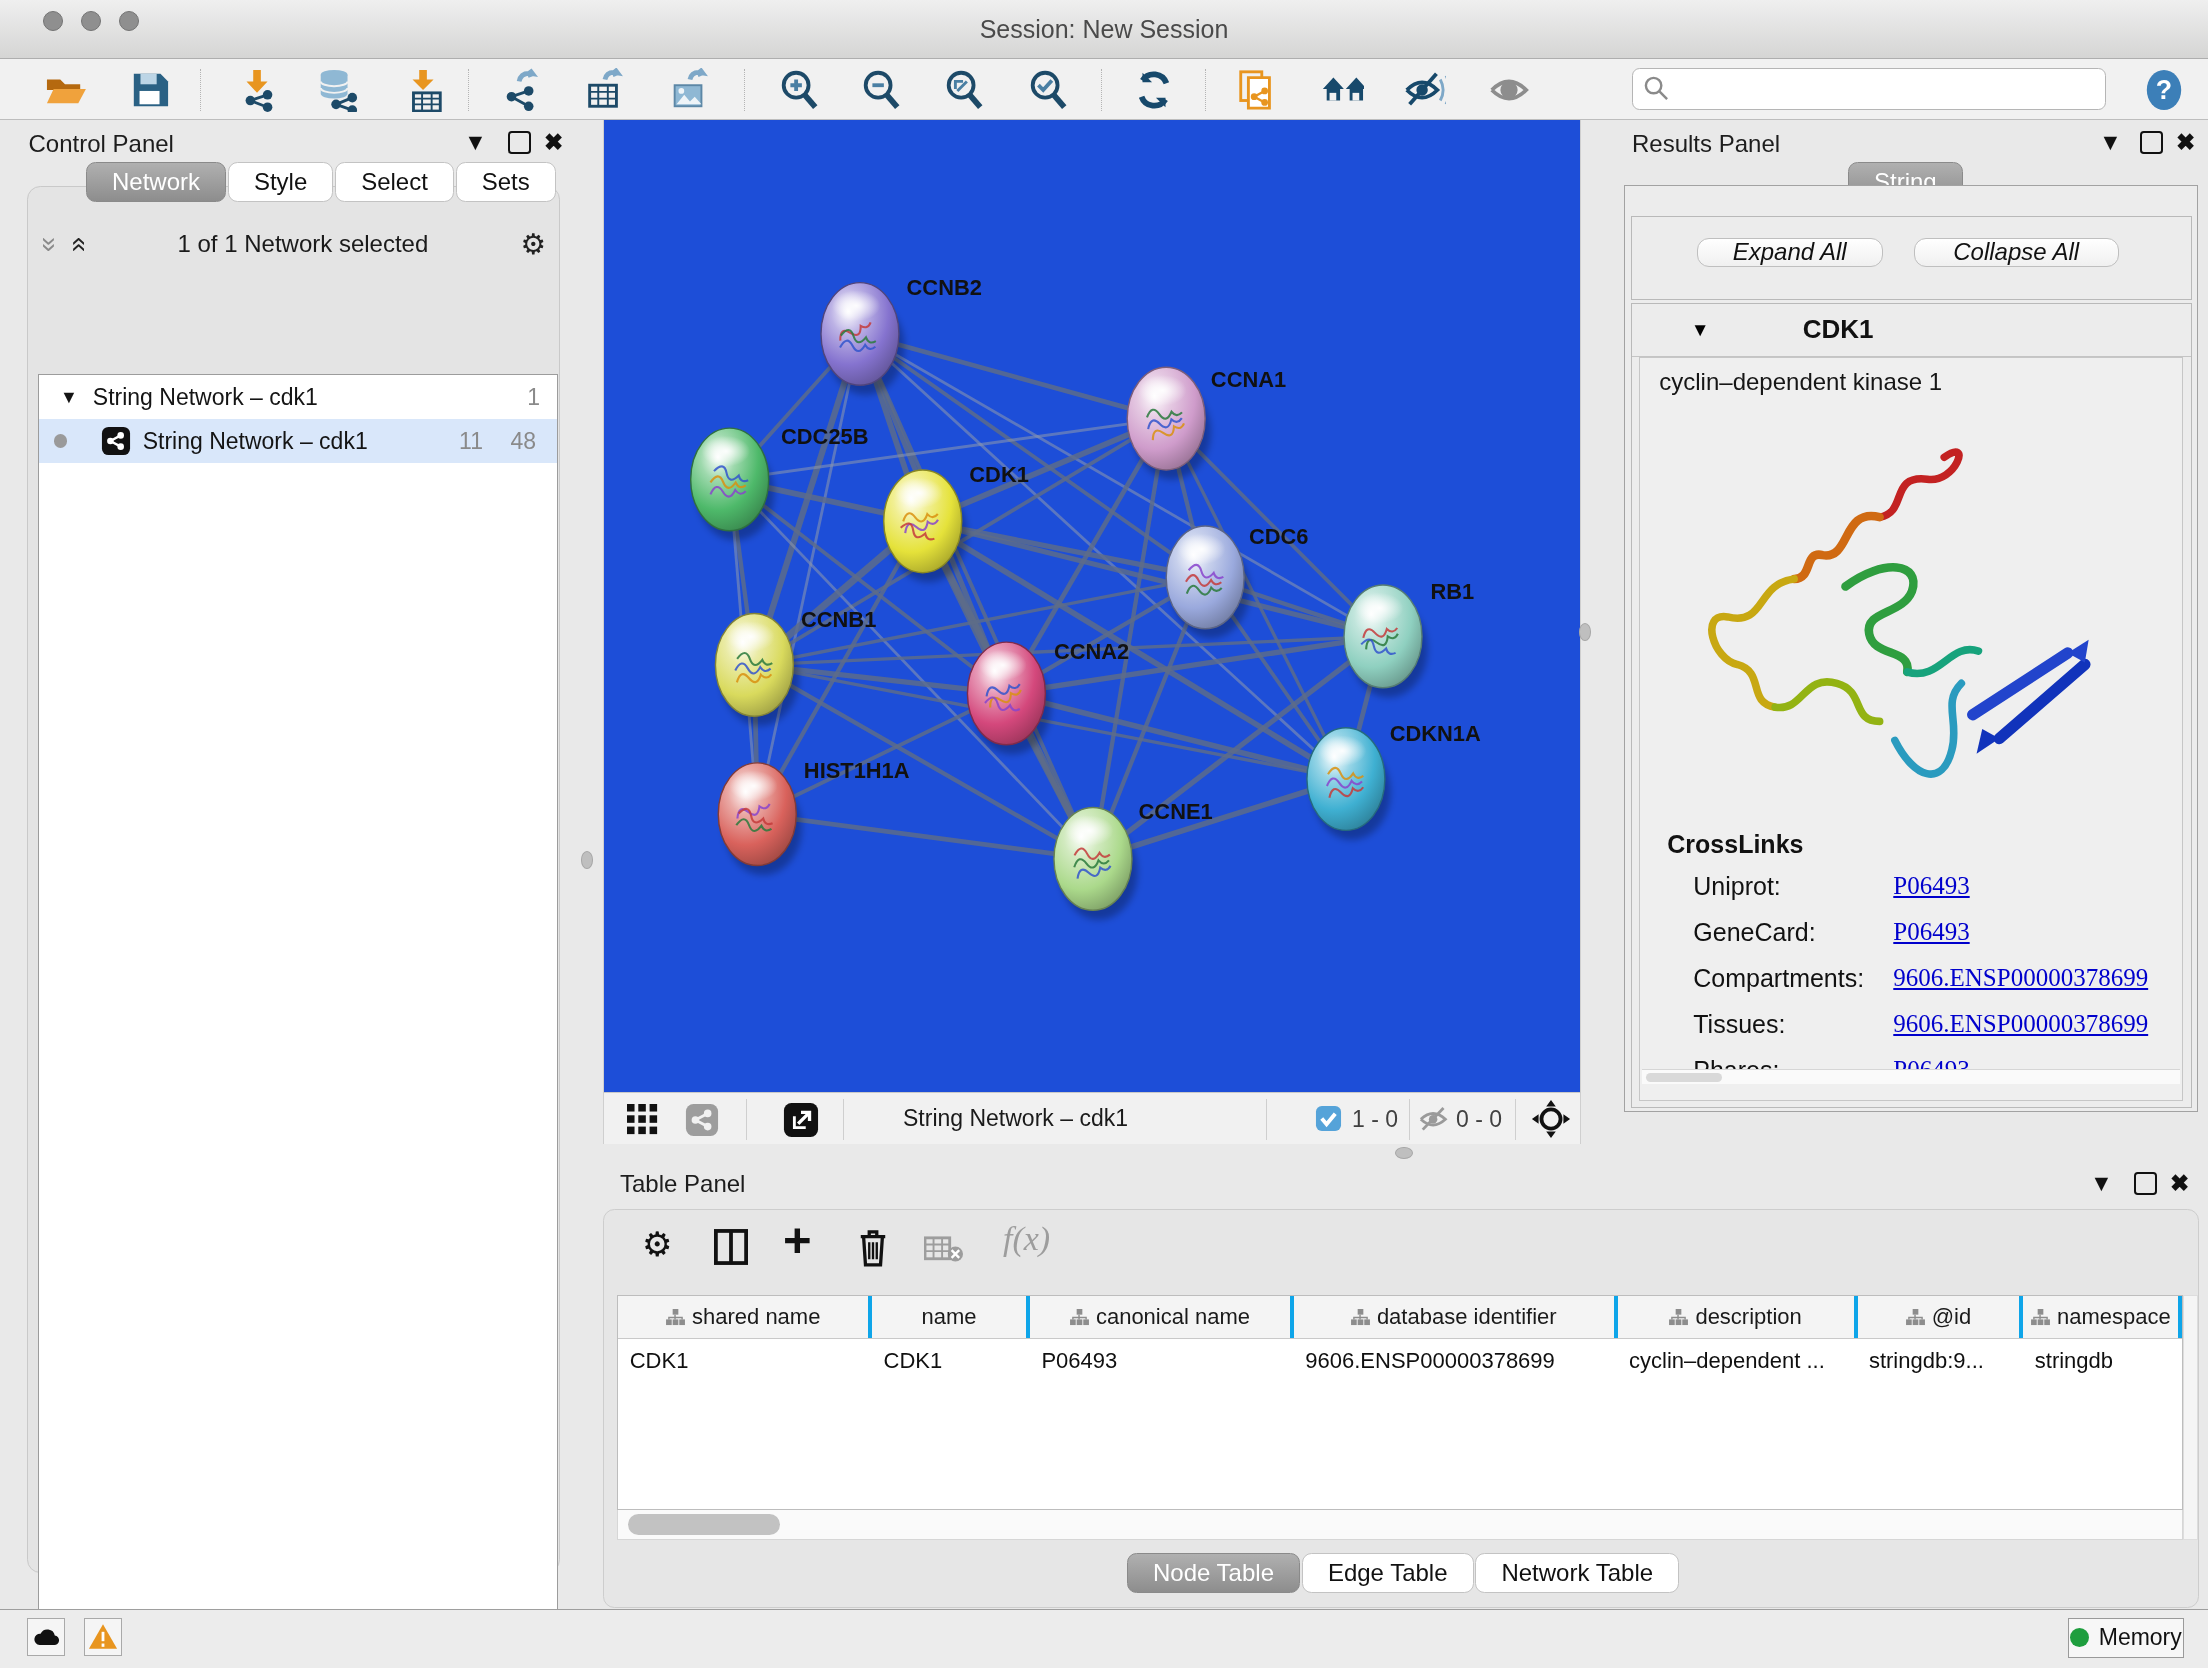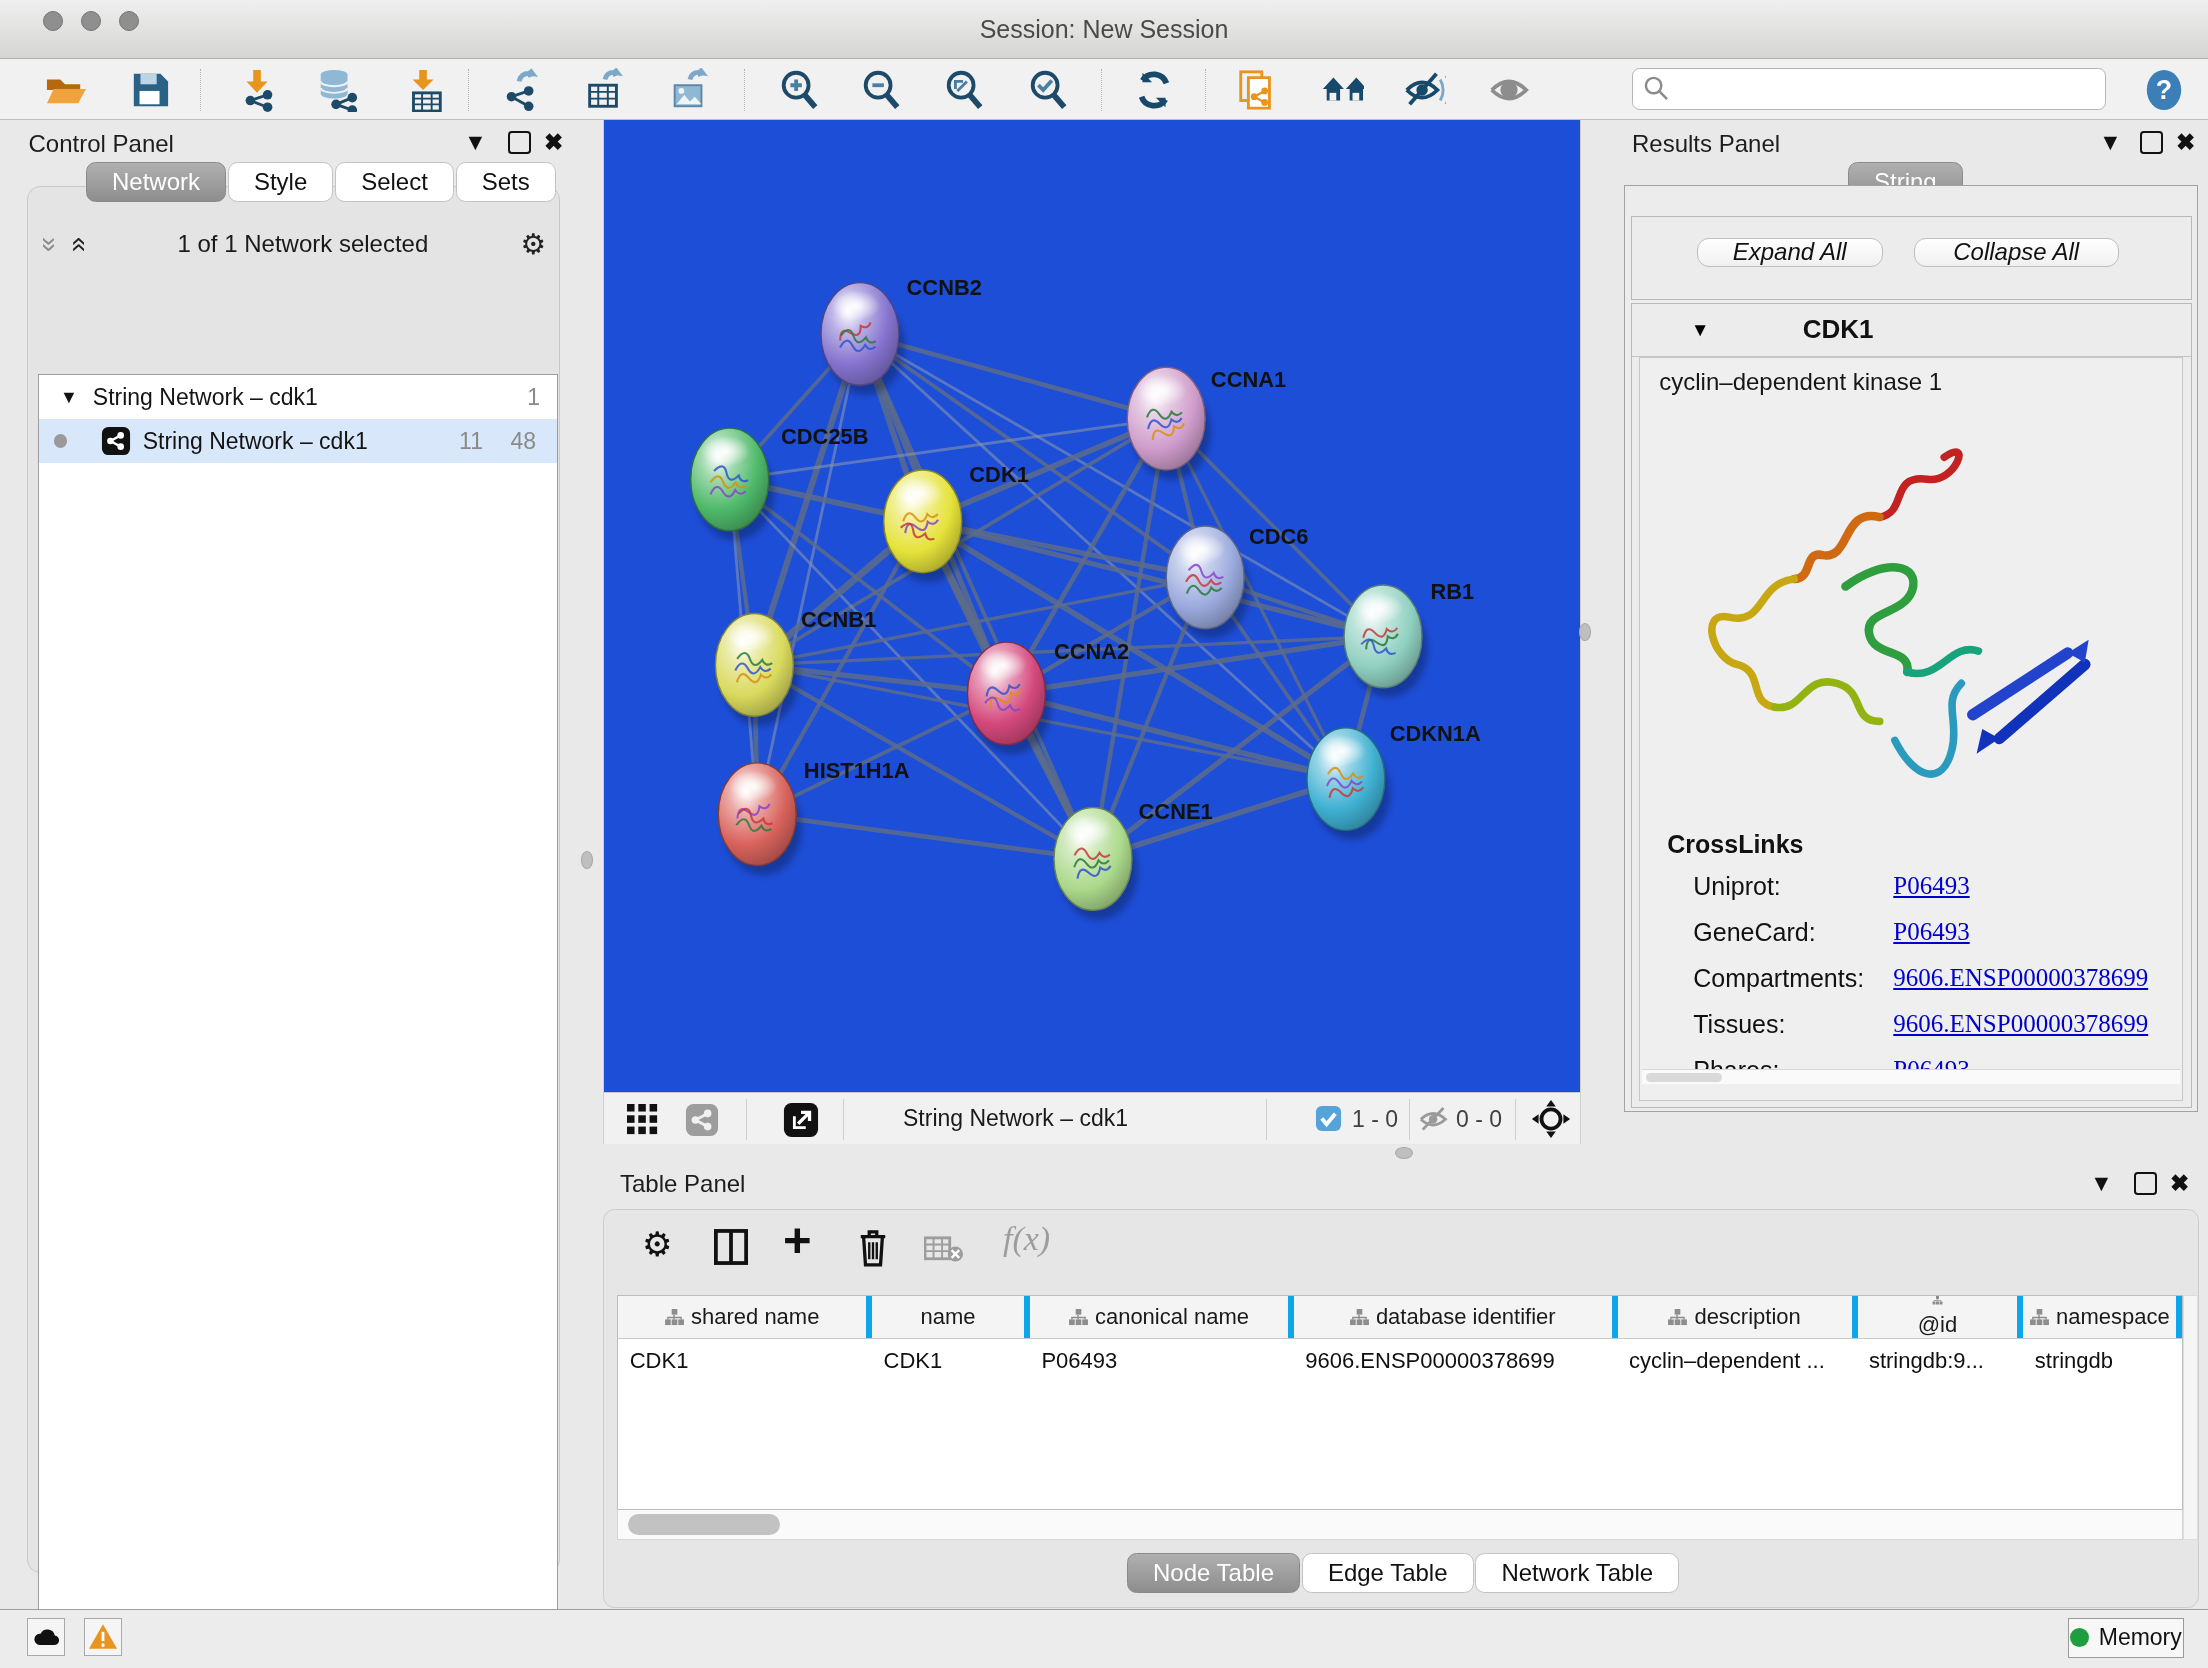--- a/index.html
+++ b/index.html
@@ -44,21 +44,21 @@
   .wbutton{height:29px;background:linear-gradient(#ffffff,#f0f0f0);border:1px solid #bfbfbf;border-radius:12px;
     font-size:24px;display:flex;align-items:center;justify-content:center;color:#111;font-style:italic;}
   #res-cdk-box{left:5.7px;top:117px;width:561px;height:805px;border:1px solid #b9b9b9;}
   #res-inner{left:7.6px;top:53px;width:544px;height:744px;background:#efefef;border:1px solid #c6c6c6;}
   .xl-serif{font-family:Liberation Sans, sans-serif;font-size:25px;color:#111;}
   .xlink{font-family:"Liberation Serif",serif;font-size:25px;color:#0000cc;text-decoration:underline;}
   
   #tbl-box{left:603px;top:1209px;width:1596px;height:399px;background:#e6e6e6;border:1px solid #cdcdcd;border-radius:11.4px;}
   #tbl-white{left:13.3px;top:85px;width:1566px;height:215px;background:#fff;border:1px solid #bdbdbd;}
   .th{display:flex;align-items:center;justify-content:center;gap:7px;font-size:22px;color:#1a1a1a;
-    border-right:6px solid #0ea5e9;height:42px;overflow:hidden;white-space:nowrap;}
+    border-right:4px solid #0ea5e9;height:42px;overflow:hidden;white-space:nowrap;}
   .td{display:flex;align-items:center;font-size:22px;color:#101010;height:44px;padding-left:11.4px;
     overflow:hidden;white-space:nowrap;}
   #hscroll{left:13.3px;top:300px;width:1566px;height:30px;background:#fafafa;border:1px solid #d6d6d6;border-top:none;}
   #hthumb{left:9.5px;top:3.8px;width:152px;height:21px;border-radius:10.5px;background:#c2c2c2;}
   
   #statusbar{left:0;top:1609px;width:2208px;height:59px;background:#ececec;border-top:1.9px solid #9e9e9e;}
   .stbtn{top:7.6px;width:38px;height:38px;background:#f5f5f5;border:1px solid #a9a9a9;
     display:flex;align-items:center;justify-content:center;}
   #memorybtn{left:2068px;top:7.6px;width:116px;height:40px;background:#f7f7f7;border:1px solid #9a9a9a;
     display:flex;align-items:center;justify-content:center;gap:9.5px;font-size:23px;color:#111;}
@@ -683,21 +683,21 @@
             <g fill="#8d8d8d">
               <rect x="7" y="0" width="6" height="6"></rect>
               <rect x="0" y="11" width="6" height="6"></rect>
               <rect x="7" y="11" width="6" height="6"></rect>
               <rect x="14" y="11" width="6" height="6"></rect>
               <path d="M9.5 6 v3 M3 11 v-2 h14 v2 M9.5 9 v2" stroke="#8d8d8d" stroke-width="1.5" fill="none"></path>
             </g>
           </svg>
           <span>description</span>
         </div>
-        <div class="th" style="width: 166px; flex-direction: column;">
+        <div class="th" style="width: 166px;">
           <svg width="19" height="17" viewBox="0 0 20 18">
             <g fill="#8d8d8d">
               <rect x="7" y="0" width="6" height="6"></rect>
               <rect x="0" y="11" width="6" height="6"></rect>
               <rect x="7" y="11" width="6" height="6"></rect>
               <rect x="14" y="11" width="6" height="6"></rect>
               <path d="M9.5 6 v3 M3 11 v-2 h14 v2 M9.5 9 v2" stroke="#8d8d8d" stroke-width="1.5" fill="none"></path>
             </g>
           </svg>
           <span>@id</span>

